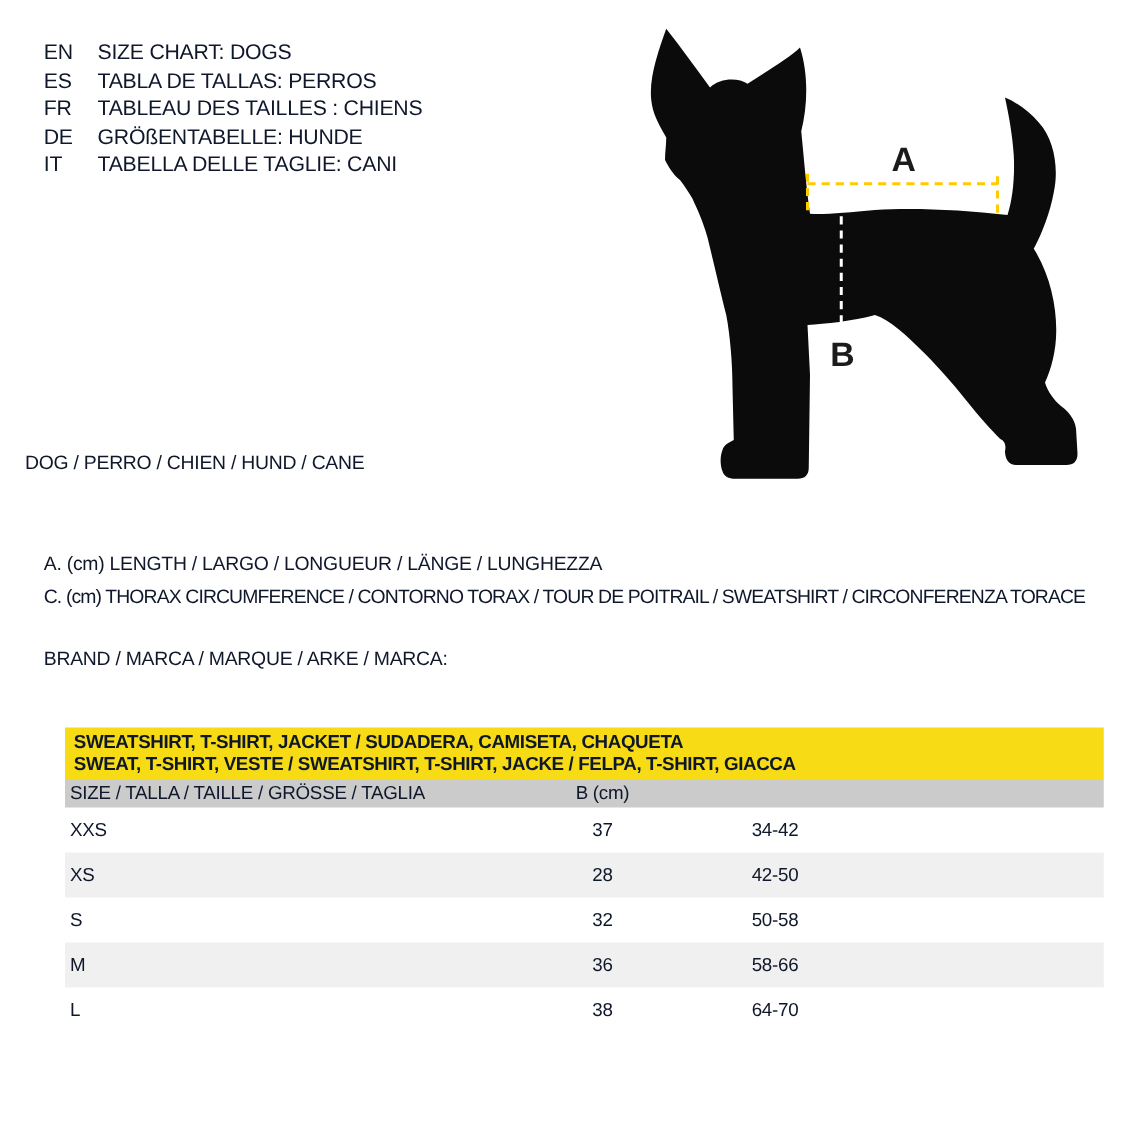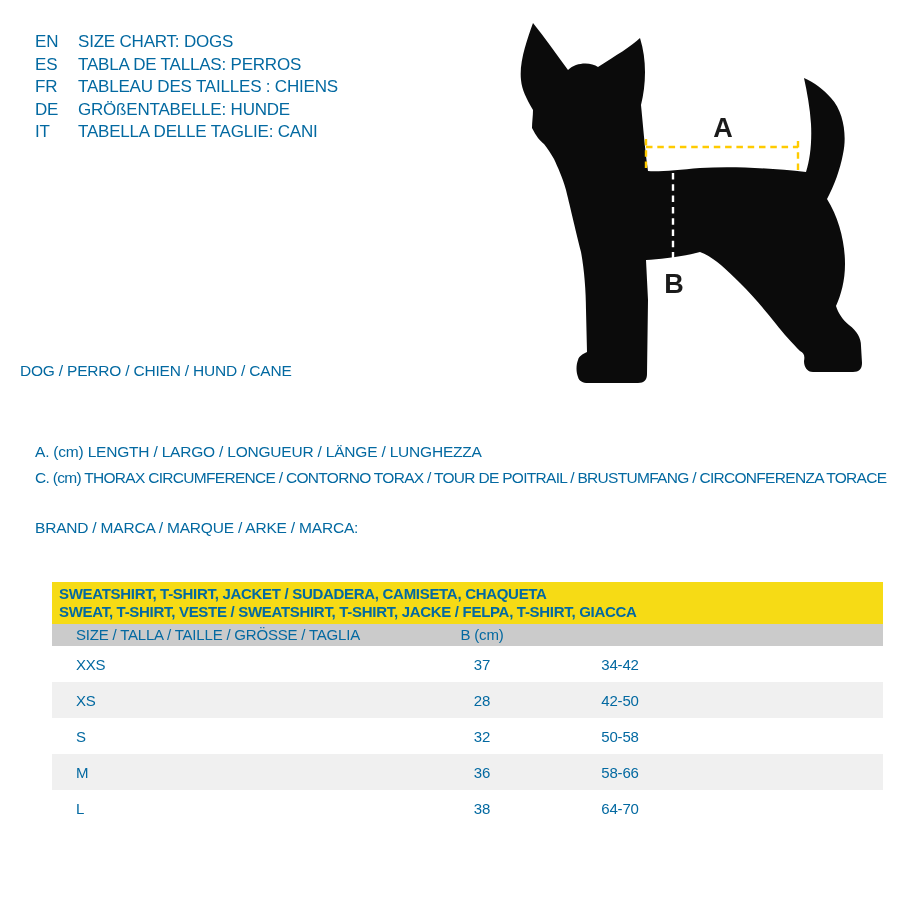--- a/index.html
+++ b/index.html
@@ -3,21 +3,21 @@
 <meta charset="utf-8">
 <style>
   html, body { margin: 0; padding: 0; background: #fff; }
   .page {
     position: relative;
     width: 900px;
     height: 900px;
     background: #ffffff;
     overflow: hidden;
     font-family: "Liberation Sans", sans-serif;
-    color: #0369a1;
+    color: #0f172a;
   }
 
   
   .lang-block {
     position: absolute;
     left: 35px;
     top: 31px;
     font-size: 17px;
     line-height: 22.5px;
     letter-spacing: -0.2px;
@@ -100,21 +100,21 @@
     font-size: 15px;
     letter-spacing: -0.2px;
   }
   .trow {
     height: 36px;
     line-height: 21px;
     font-size: 15px;
     letter-spacing: -0.2px;
   }
   .trow:nth-child(even) { background: #F0F0F0; }
-  .c1 { padding-left: 4px; white-space: nowrap; margin-left: 20px; }
+  .c1 { padding-left: 4px; white-space: nowrap; }
   .c2, .c3 { text-align: center; }
 </style>
 </head>
 <body>
 
 <div class="page">
 
   <div class="lang-block">
     <div class="lang-row">
       <span class="lang-code">EN</span>
@@ -190,21 +190,21 @@
         <path d="M 798 141 L 798 173"></path>
       </g>
       <path d="M 673 173 L 673 260" stroke="#FFFFFF" stroke-width="2.4" stroke-dasharray="6.5 4.8" fill="none"></path>
       <text x="723" y="137" text-anchor="middle" font-family="Liberation Sans, sans-serif" font-size="27" font-weight="bold" fill="#1b1b1b">A</text>
       <text x="674" y="293" text-anchor="middle" font-family="Liberation Sans, sans-serif" font-size="27" font-weight="bold" fill="#1b1b1b">B</text>
     </svg>
   </div>
 
   <div class="dog-caption">DOG / PERRO / CHIEN / HUND / CANE</div>
   <div class="legend-a">A. (cm) LENGTH / LARGO / LONGUEUR / LÄNGE / LUNGHEZZA</div>
-  <div class="legend-c">C. (cm) THORAX CIRCUMFERENCE / CONTORNO TORAX / TOUR DE POITRAIL / BRUSTUMFANG / CIRCONFERENZA TORACE</div>
+  <div class="legend-c">C. (cm) THORAX CIRCUMFERENCE / CONTORNO TORAX / TOUR DE POITRAIL / SWEATSHIRT / CIRCONFERENZA TORACE</div>
   <div class="brand-line">BRAND / MARCA / MARQUE / ARKE / MARCA:</div>
 
   <div class="size-table">
     <div class="category-band">
       <div>SWEATSHIRT, T-SHIRT, JACKET / SUDADERA, CAMISETA, CHAQUETA</div>
       <div>SWEAT, T-SHIRT, VESTE / SWEATSHIRT, T-SHIRT, JACKE / FELPA, T-SHIRT, GIACCA</div>
     </div>
     <div class="tgrid thead">
       <div class="c1">SIZE / TALLA / TAILLE / GRÖSSE / TAGLIA</div>
       <div class="c3">B (cm)</div>

